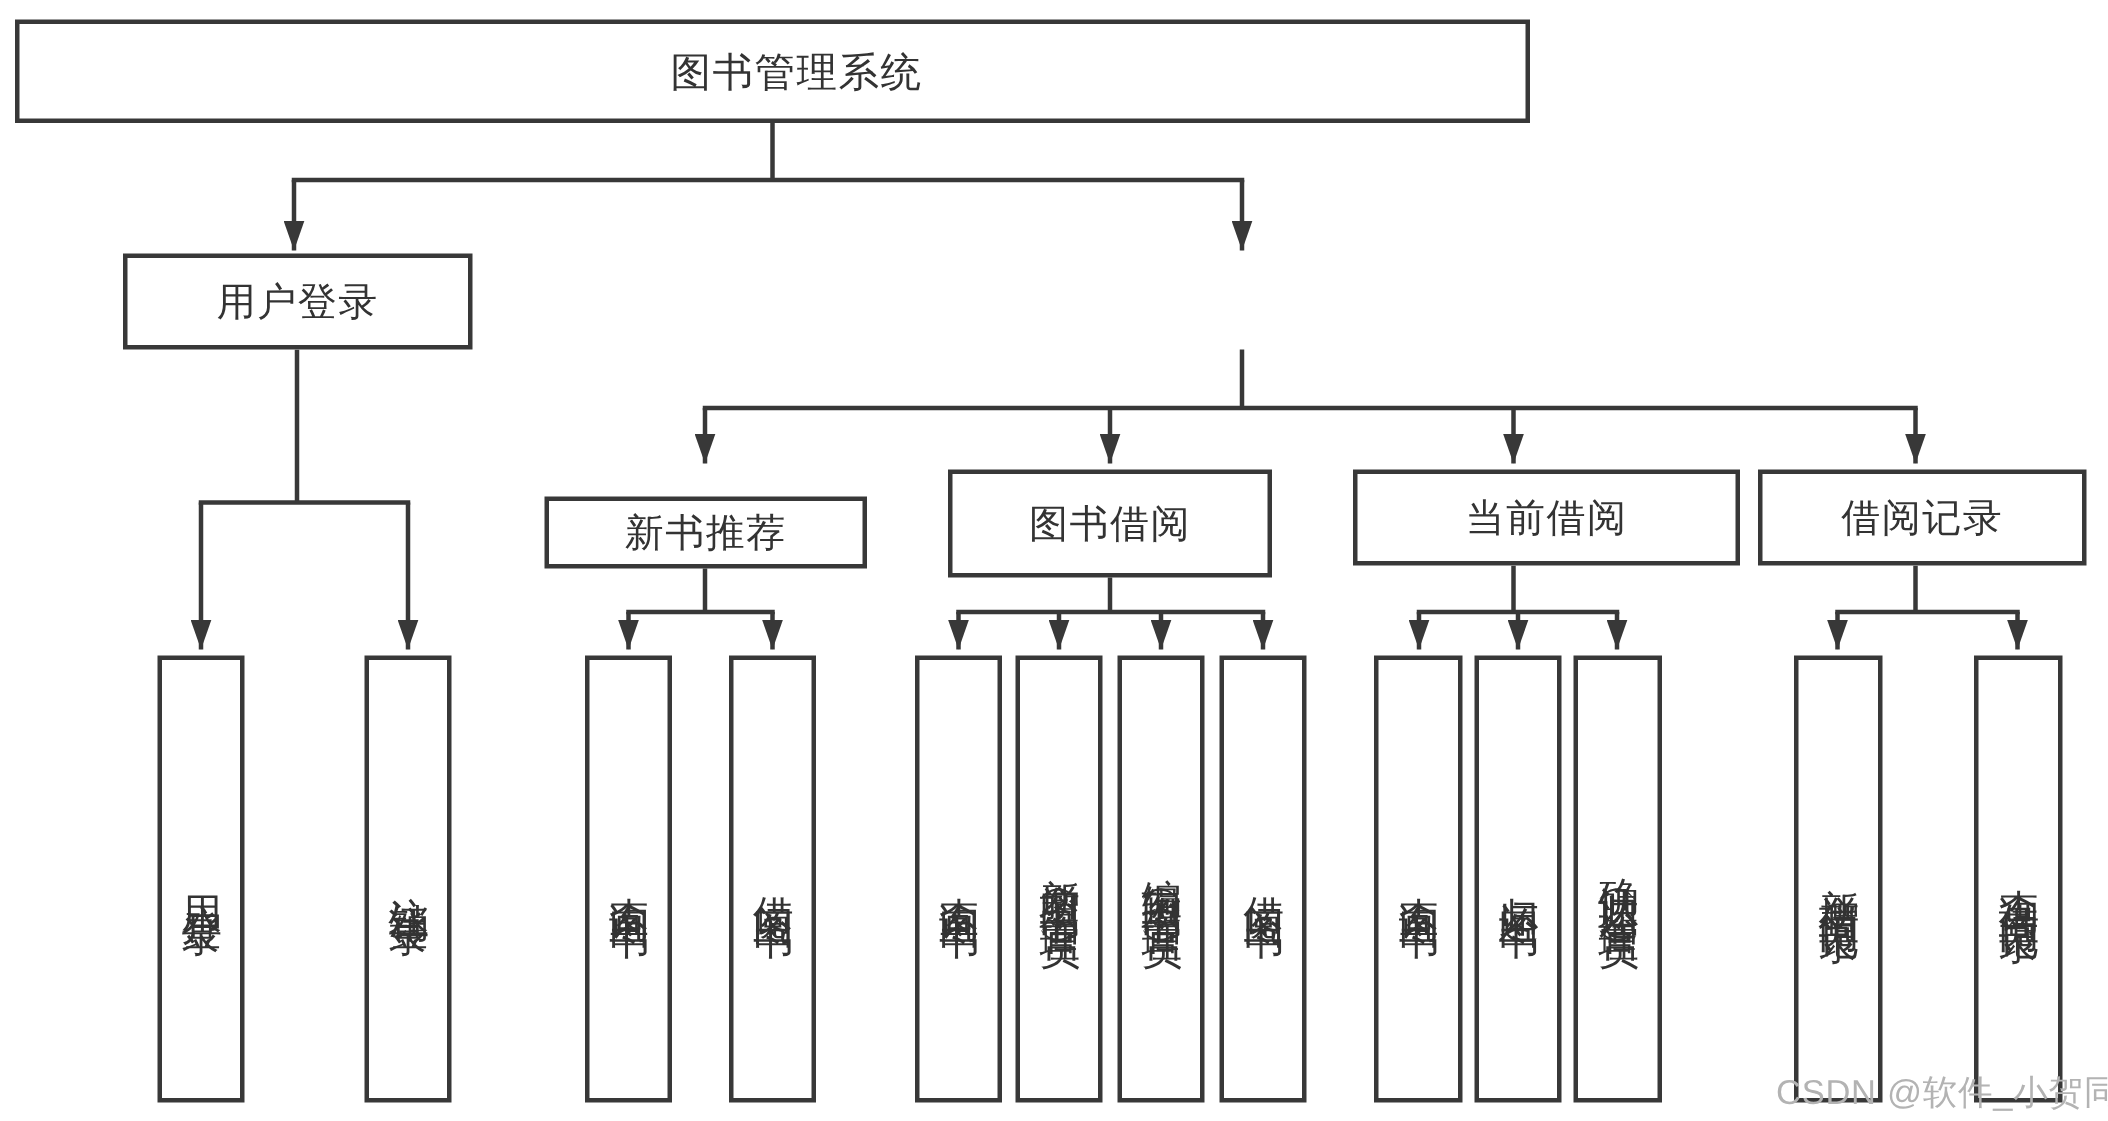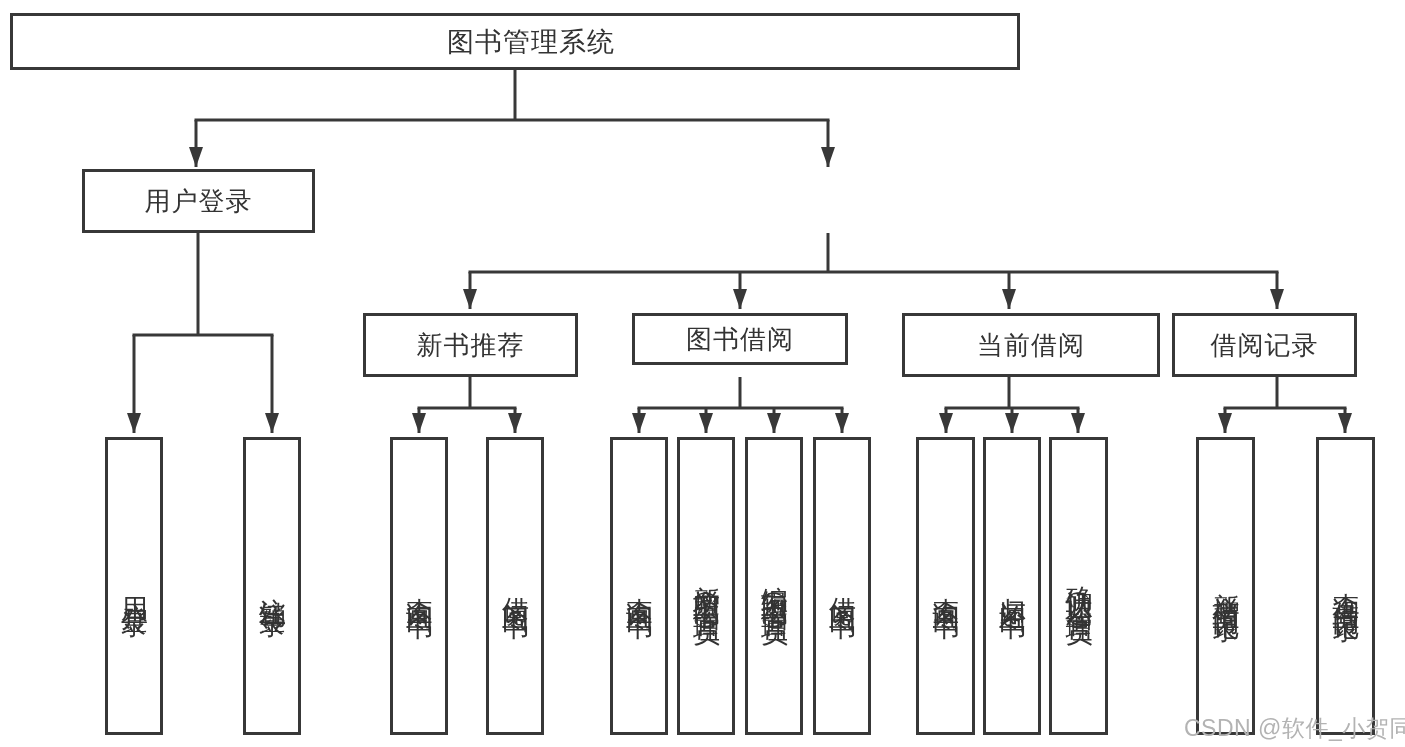--- a/index.html
+++ b/index.html
@@ -125,28 +125,28 @@
     </g>
 
     <g>
       <line x1="1277" y1="377" x2="1277" y2="408"></line>
       <line x1="1223.5" y1="408" x2="1346.5" y2="408"></line>
       <line class="arr" x1="1225" y1="408" x2="1225" y2="433"></line>
       <line class="arr" x1="1345" y1="408" x2="1345" y2="433"></line>
     </g>
   </svg>
 
-  <div class="node h root" style="left:10px; top:13px; width:1010px; height:57px;padding-left:32px;">图书管理系统</div>
+  <div class="node h root" style="left:10px; top:13px; width:1010px; height:69px;padding-left:32px;">图书管理系统</div>
 
   <div class="node h" style="left:82px; top:169px; width:233px; height:64px;">用户登录</div>
 
-  <div class="node h" style="left:363px; top:313px; width:215px; height:64px;">新书推荐</div>
-  <div class="node h" style="left:632px; top:313px; width:216px; height:52px;text-align:center;">图书借阅</div>
+  <div class="node h" style="left:363px; top:331px; width:215px; height:48px;">新书推荐</div>
+  <div class="node h" style="left:632px; top:313px; width:216px; height:72px;text-align:center;">图书借阅</div>
   <div class="node h" style="left:902px; top:313px; width:258px; height:64px;">当前借阅</div>
-  <div class="node h" style="left:1172px; top:313px; width:185px; height:64px;">借阅记录</div>
+  <div class="node h" style="left:1172px; top:313px; width:219px; height:64px;">借阅记录</div>
 
   <div class="node v" style="left:105px; top:437px; width:58px; height:298px;">用户登录</div>
   <div class="node v" style="left:243px; top:437px; width:58px; height:298px;">注销登录</div>
 
   <div class="node v" style="left:390px; top:437px; width:58px; height:298px;">查询图书</div>
   <div class="node v" style="left:486px; top:437px; width:58px; height:298px;">借阅图书</div>
 
   <div class="node v" style="left:610px; top:437px; width:58px; height:298px;">查询图书</div>
   <div class="node v" style="left:677px; top:437px; width:58px; height:298px;">新增图书（管理员）</div>
   <div class="node v" style="left:745px; top:437px; width:58px; height:298px;">编辑图书（管理员）</div>

